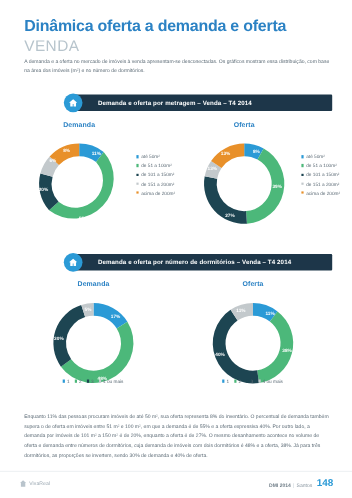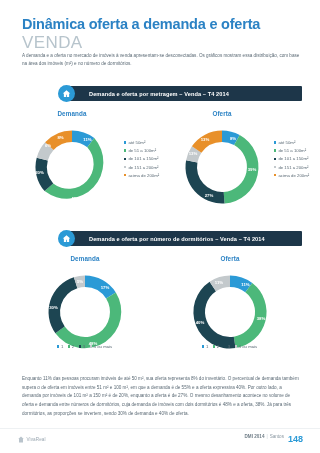--- a/index.html
+++ b/index.html
@@ -10,21 +10,21 @@
   }
   .page{position:relative;width:320px;height:453px;}
 
   
   .title{
     position:absolute;left:22px;top:16px;
     font-size:14.5px;font-weight:bold;color:#2b82c4;letter-spacing:-.2px;
   }
   .subtitle{
     position:absolute;left:22px;top:33px;
-    font-size:17px;font-weight:normal;color:#b7c4cc;letter-spacing:.4px;
+    font-size:14px;font-weight:normal;color:#b7c4cc;letter-spacing:.4px;
   }
   .intro{
     position:absolute;left:22px;top:52px;width:280px;
     font-size:4.6px;line-height:1.85;color:#5b6a75;
   }
 
   
   .banner{position:absolute;height:15px;}
   .banner .ico{
     position:absolute;left:0;top:-1px;width:17px;height:17px;border-radius:50%;
@@ -67,21 +67,21 @@
   .outro{
     position:absolute;left:22px;top:375px;width:280px;
     font-size:4.6px;line-height:1.9;color:#5b6a75;
   }
 
   
   .foot-rule{position:absolute;left:0;top:428px;width:320px;height:1px;background:#eef1f3;}
   .foot-logo{position:absolute;left:18px;top:436px;display:flex;align-items:center;}
   .foot-logo .lmark{width:6px;height:7px;margin-right:2.5px;}
   .foot-logo .ltxt{font-size:4.6px;color:#9aa7b1;letter-spacing:.1px;}
-  .foot-right{position:absolute;right:17px;top:434px;display:flex;align-items:flex-start;}
+  .foot-right{position:absolute;right:17px;top:434px;display:flex;align-items:flex-end;}
   .foot-right .fr1{font-size:4.6px;font-weight:bold;color:#6f7d87;}
   .foot-right .fsep{font-size:4.6px;color:#c2ccd3;margin:0 2px;}
   .foot-right .fr2{font-size:4.6px;color:#8c99a3;}
   .foot-right .pg{font-size:9px;font-weight:bold;color:#2b9ad6;margin-left:4px;}
 </style>
 </head>
 <body>
 
 <div class="page">
 

